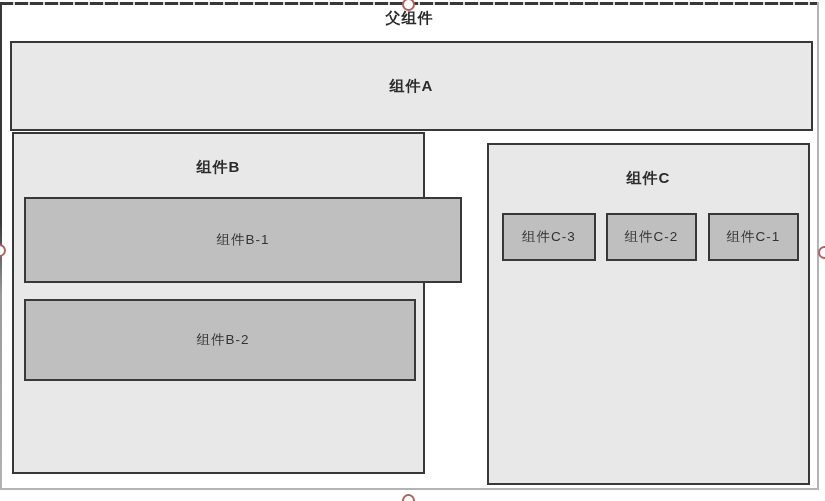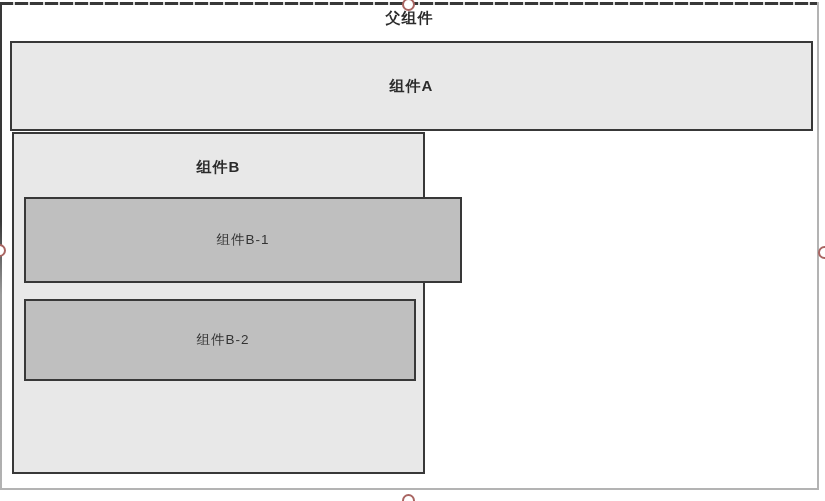--- a/index.html
+++ b/index.html
@@ -143,19 +143,25 @@
   <div class="section" id="boxA">
     <div class="section-title">组件A</div>
   </div>
 
   <div class="section" id="boxB">
     <div class="section-title">组件B</div>
     <div class="subbox" id="boxB1">组件B-1</div>
     <div class="subbox" id="boxB2">组件B-2</div>
   </div>
 
+  <div class="section" id="boxC">
+    <div class="section-title">组件C</div>
+    <div class="subbox" id="boxC3">组件C-3</div>
+    <div class="subbox" id="boxC2">组件C-2</div>
+    <div class="subbox" id="boxC1">组件C-1</div>
+  </div>
 
   <div class="handle" id="handle-top"></div>
   <div class="handle" id="handle-left"></div>
   <div class="handle" id="handle-right"></div>
   <div class="handle" id="handle-bottom"></div>
 
 </div>
 
 </body></html>

